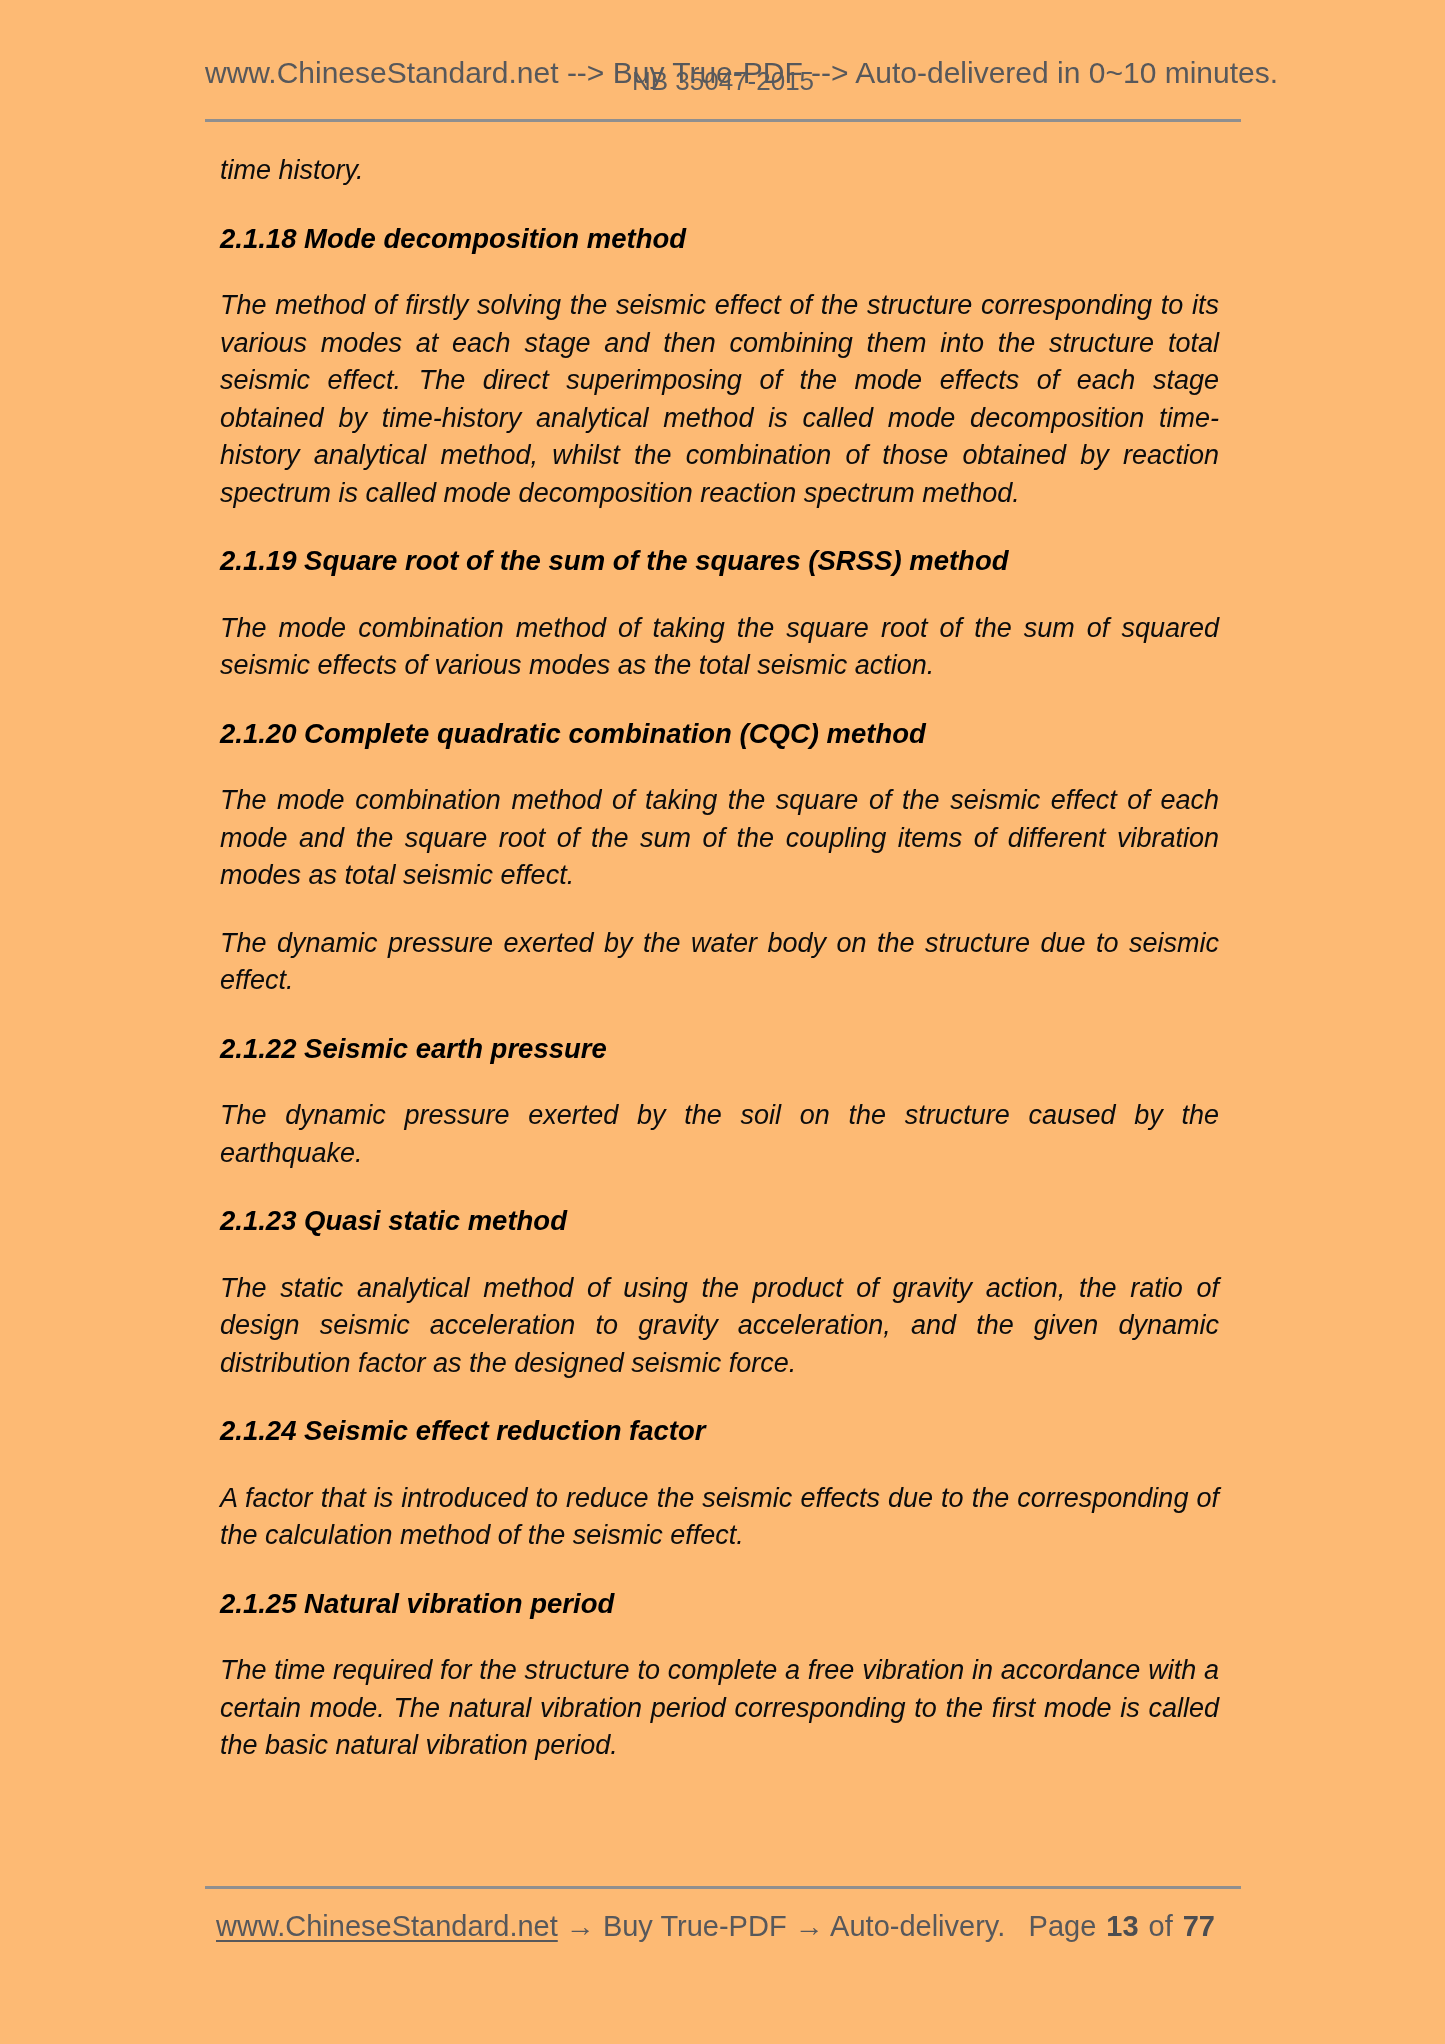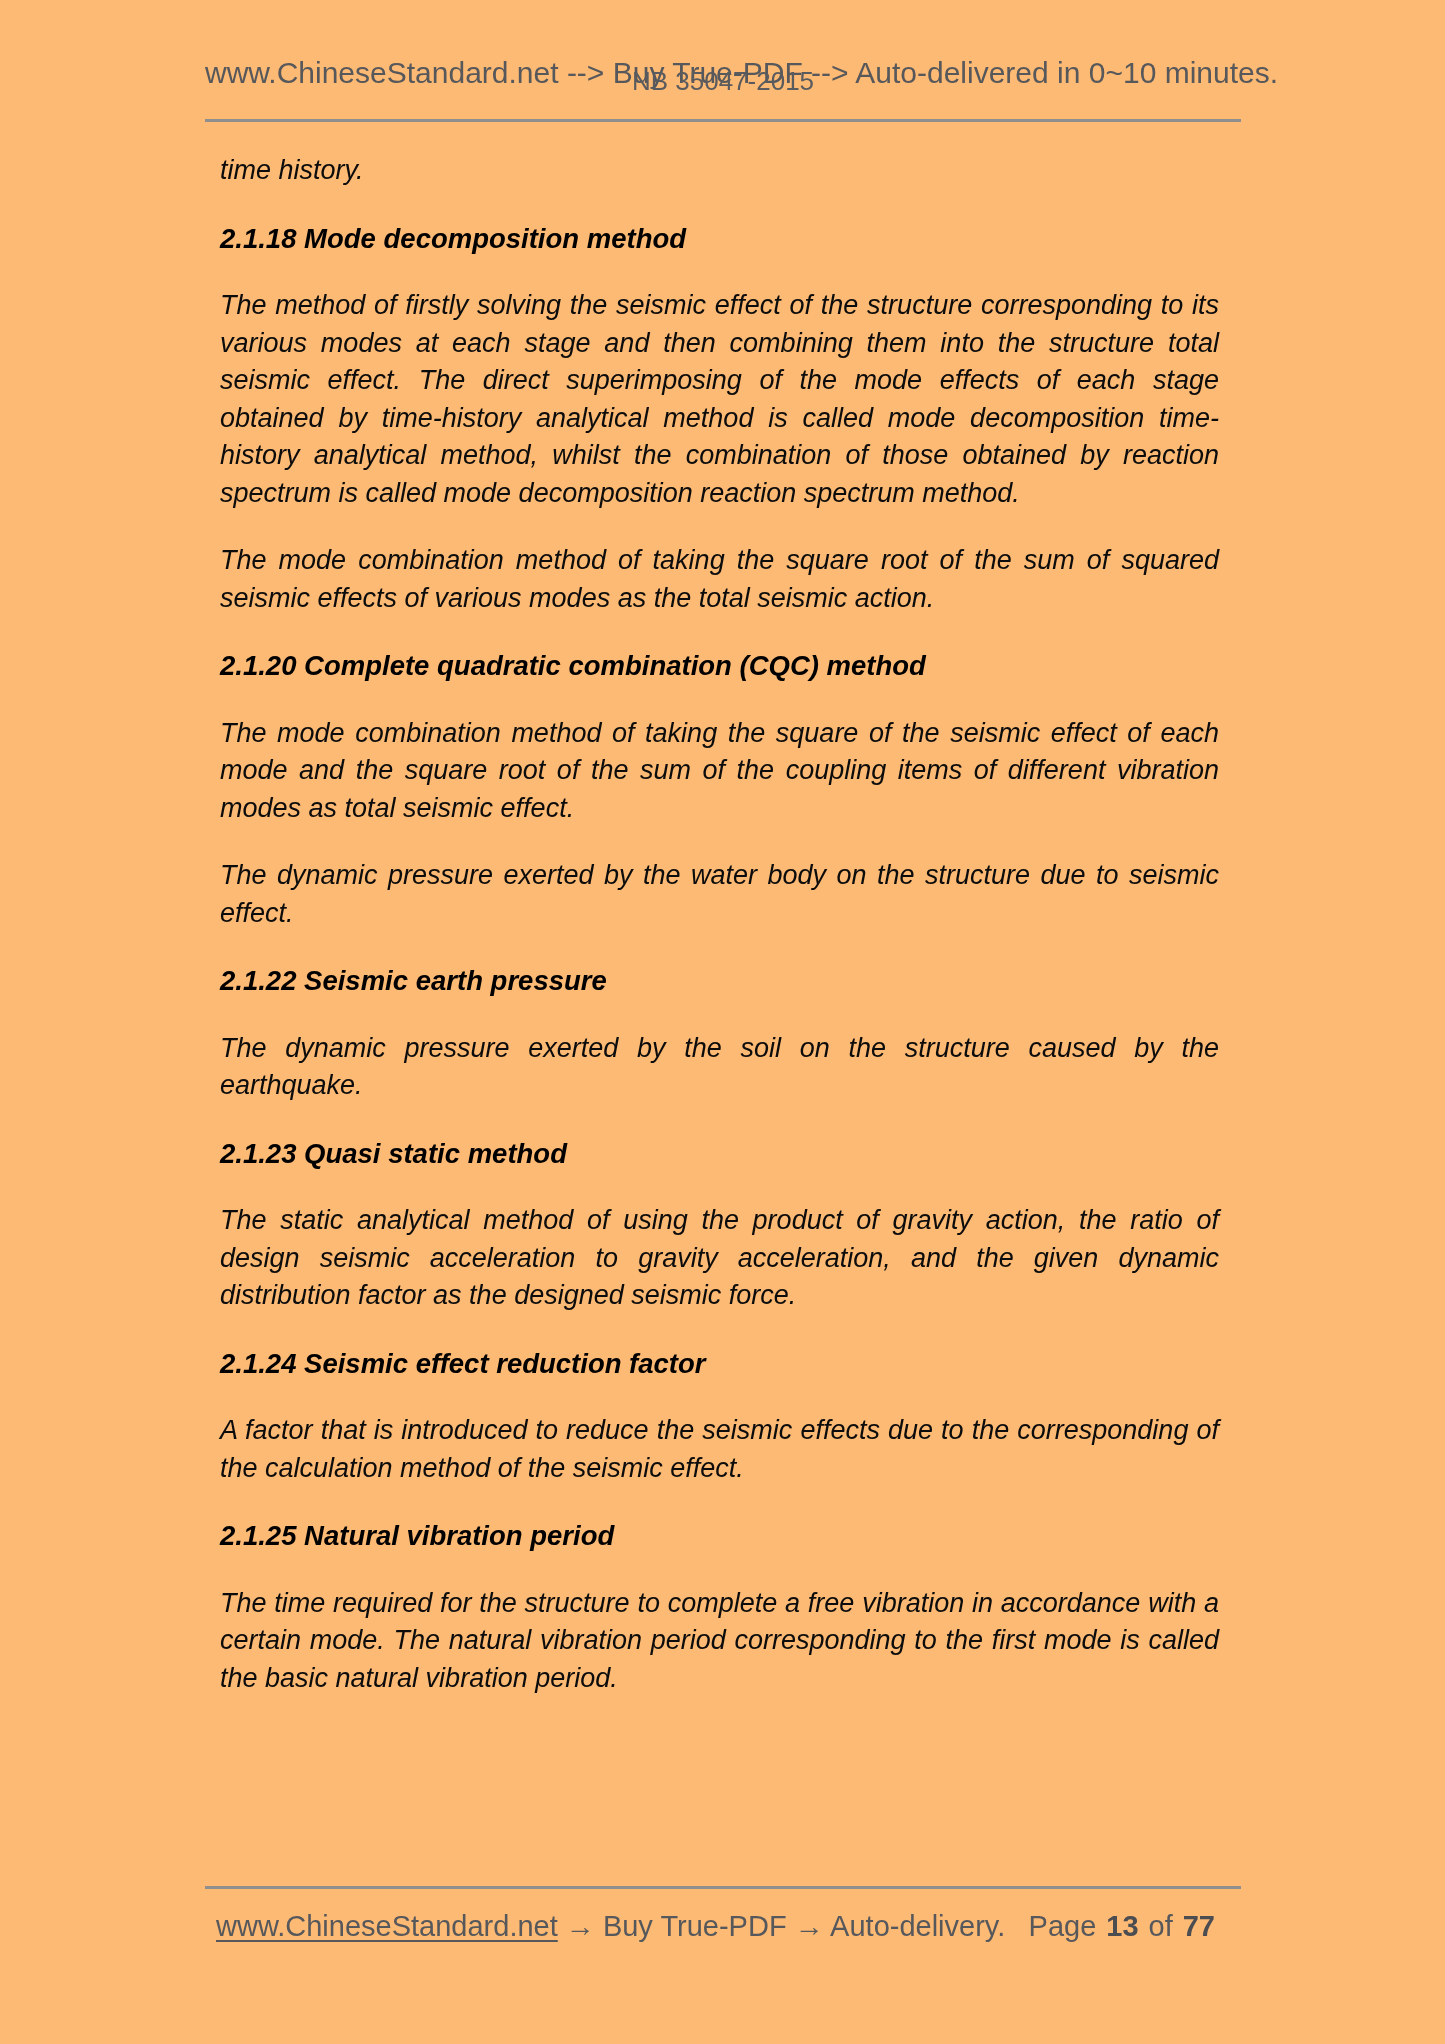--- a/index.html
+++ b/index.html
@@ -95,20 +95,21 @@
       <div class="hdr-sub">NB 35047-2015</div>
     </div>
     <div class="rule rule-top"></div>
 
     <div class="doc">
       <p>time history.</p>
 
       <h2>2.1.18 Mode decomposition method</h2>
       <p>The method of firstly solving the seismic effect of the structure corresponding to its various modes at each stage and then combining them into the structure total seismic effect. The direct superimposing of the mode effects of each stage obtained by time-history analytical method is called mode decomposition time-history analytical method, whilst the combination of those obtained by reaction spectrum is called mode decomposition reaction spectrum method.</p>
 
+      <h2>2.1.19 Square root of the sum of the squares (SRSS) method</h2>
       <p>The mode combination method of taking the square root of the sum of squared seismic effects of various modes as the total seismic action.</p>
 
       <h2>2.1.20 Complete quadratic combination (CQC) method</h2>
       <p>The mode combination method of taking the square of the seismic effect of each mode and the square root of the sum of the coupling items of different vibration modes as total seismic effect.</p>
 
       <p>The dynamic pressure exerted by the water body on the structure due to seismic effect.</p>
 
       <h2>2.1.22 Seismic earth pressure</h2>
       <p>The dynamic pressure exerted by the soil on the structure caused by the earthquake.</p>
 

